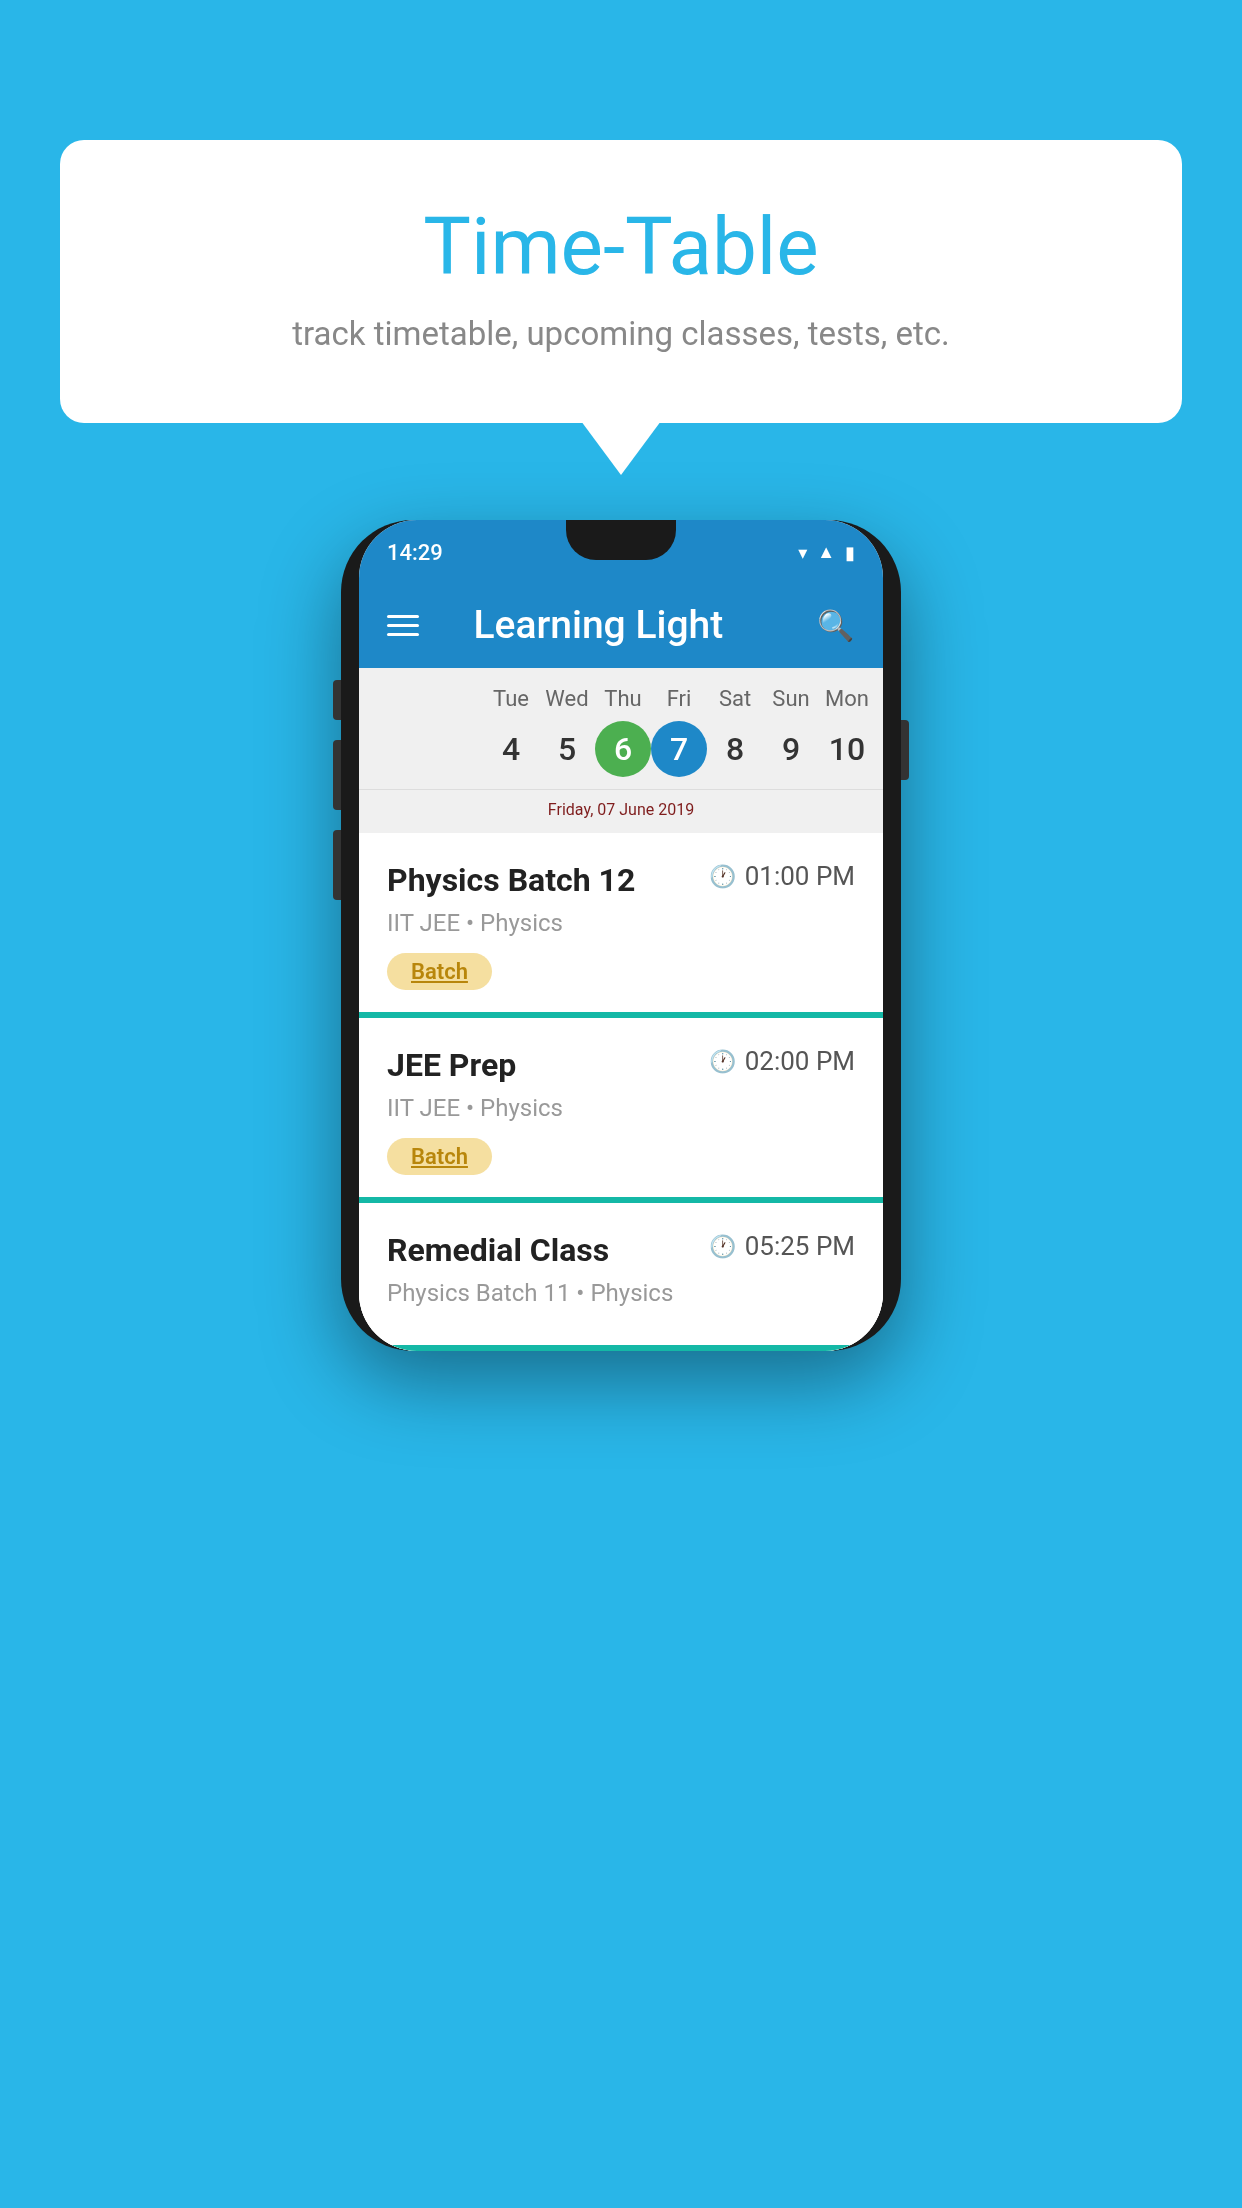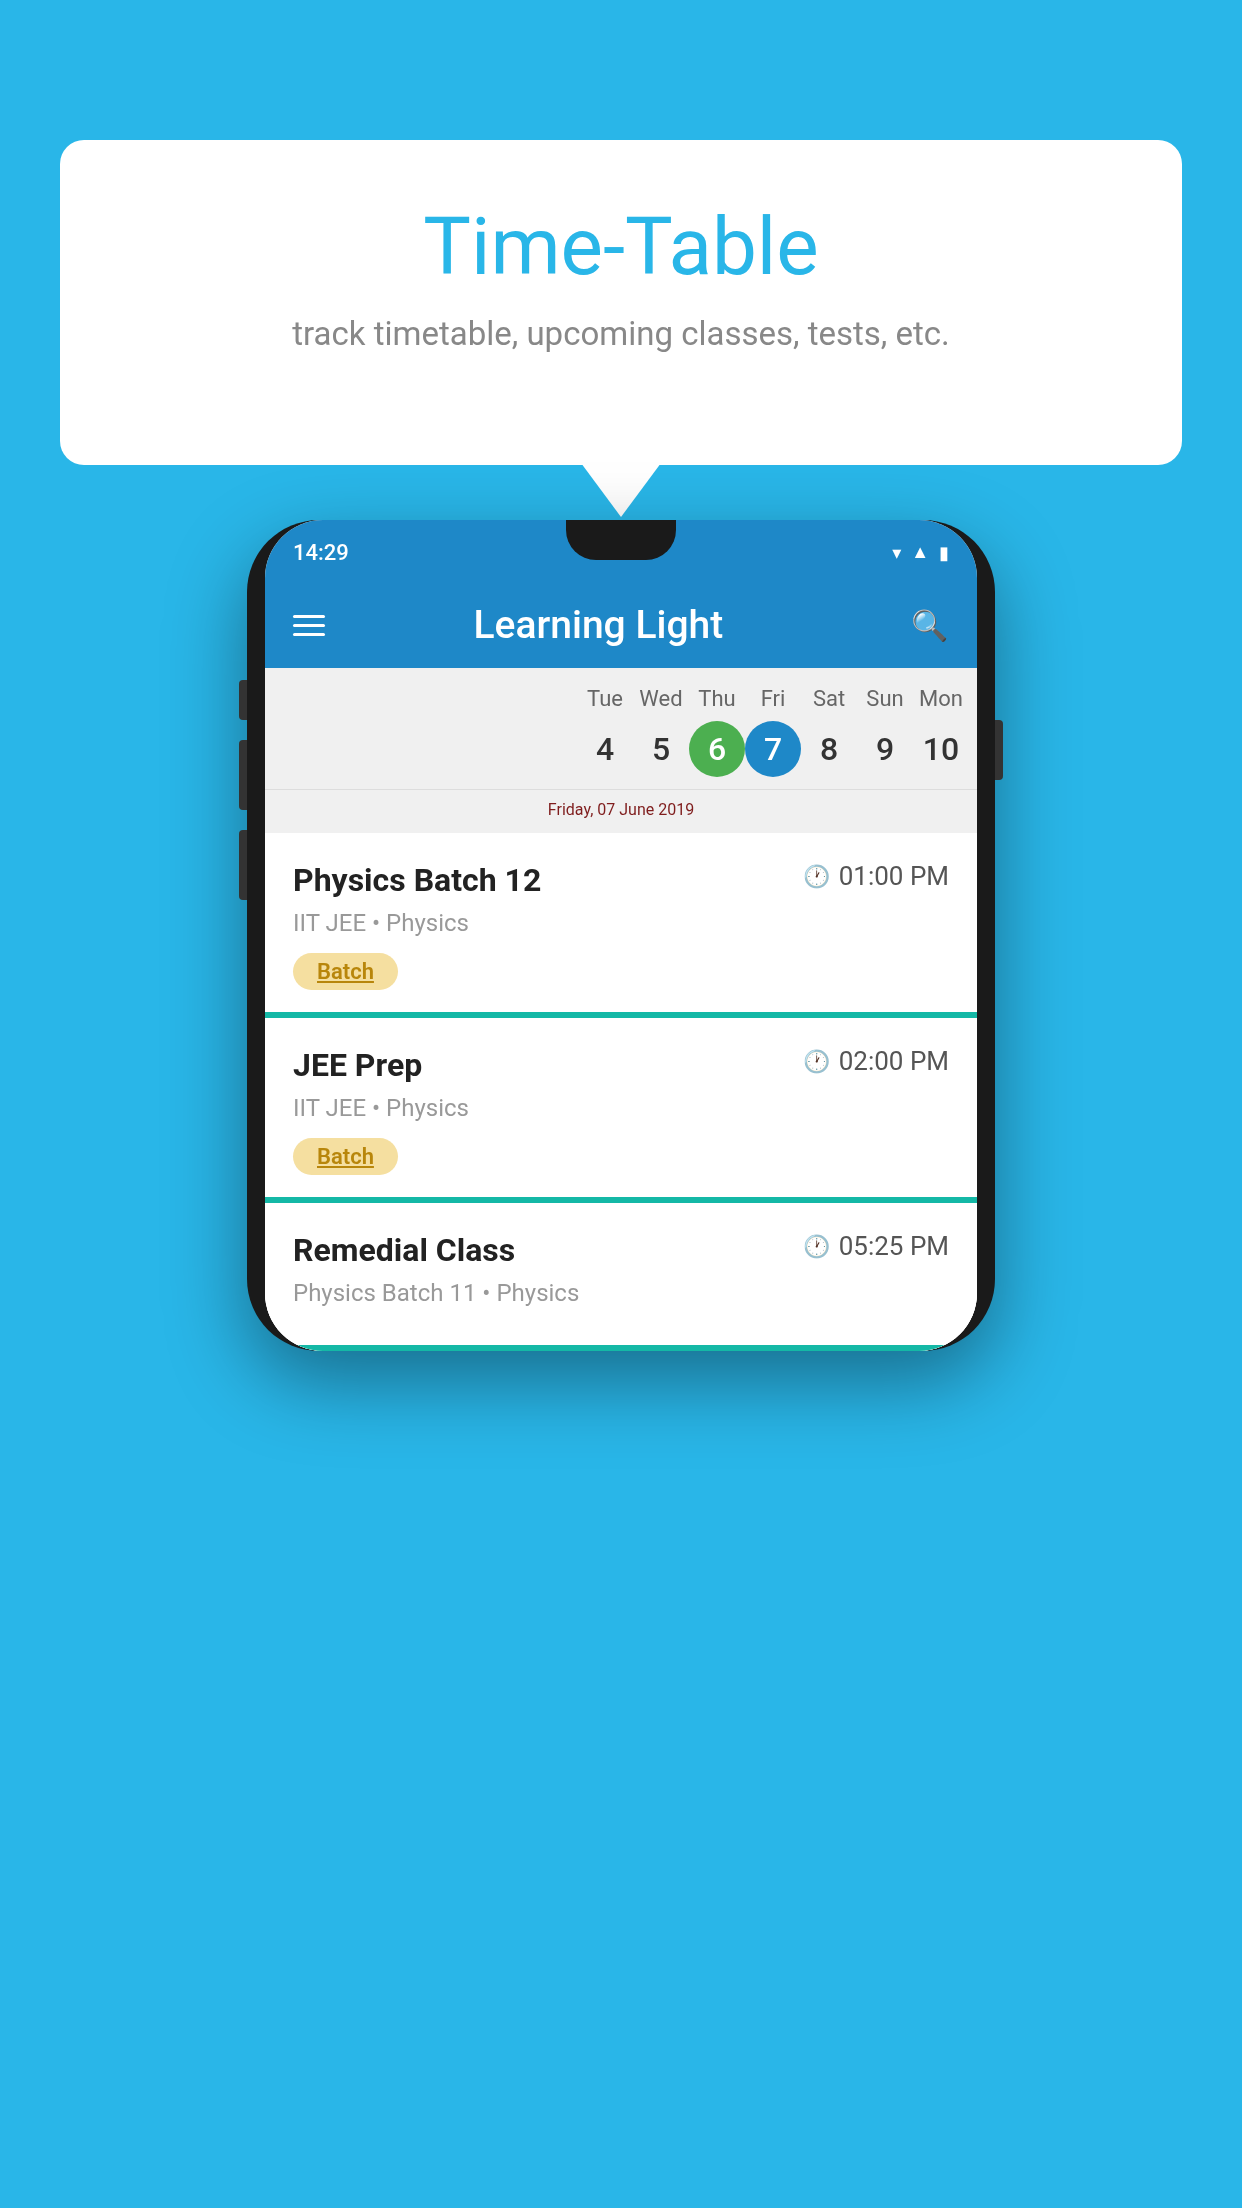--- a/index.html
+++ b/index.html
@@ -18,21 +18,21 @@
     .speech-bubble-container {
       position: absolute;
       top: 140px;
       left: 60px;
       right: 60px;
     }
 
     .speech-bubble {
       background: white;
       border-radius: 24px;
-      padding: 60px 80px 112px;
+      padding: 60px 80px 70px;
       text-align: center;
       position: relative;
     }
 
     .speech-bubble::after {
       content: '';
       position: absolute;
       bottom: -52px;
       left: 50%;
       transform: translateX(-50%);
@@ -55,21 +55,21 @@
       color: #888;
       font-weight: 400;
     }
 
     
     .phone-container {
       position: absolute;
       top: 500px;
       left: 50%;
       transform: translateX(-50%);
-      width: 748px;
+      width: 560px;
     }
 
     .phone-outer {
       background: #1a1a1a;
       border-radius: 72px;
       padding: 0;
       position: relative;
       box-shadow: 0 30px 80px rgba(0,0,0,0.4);
     }
 

